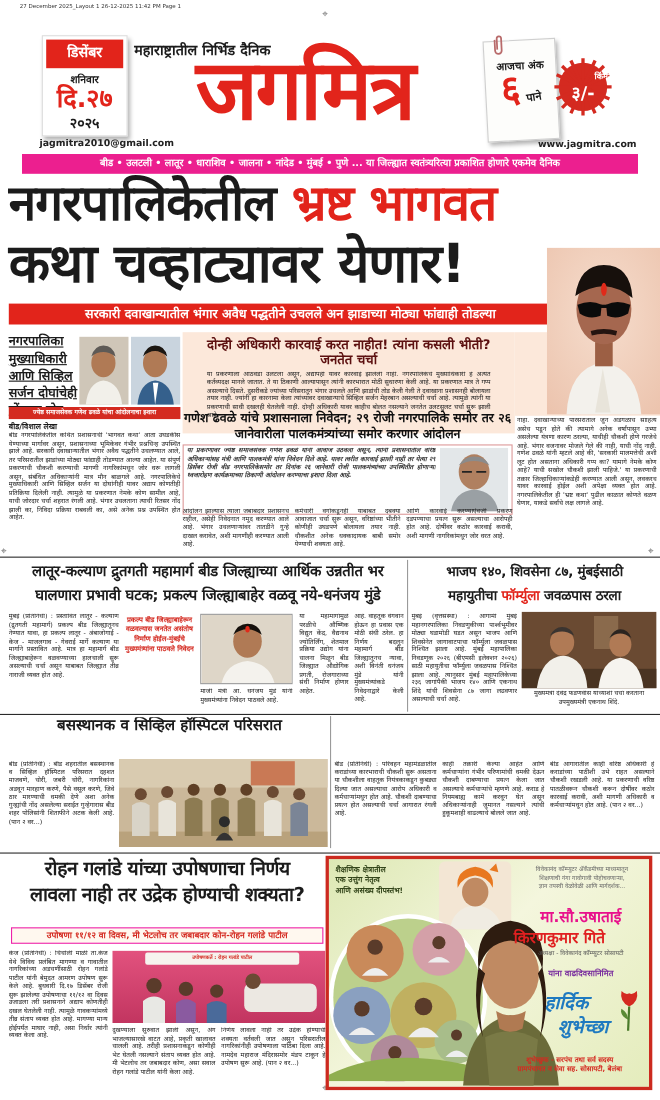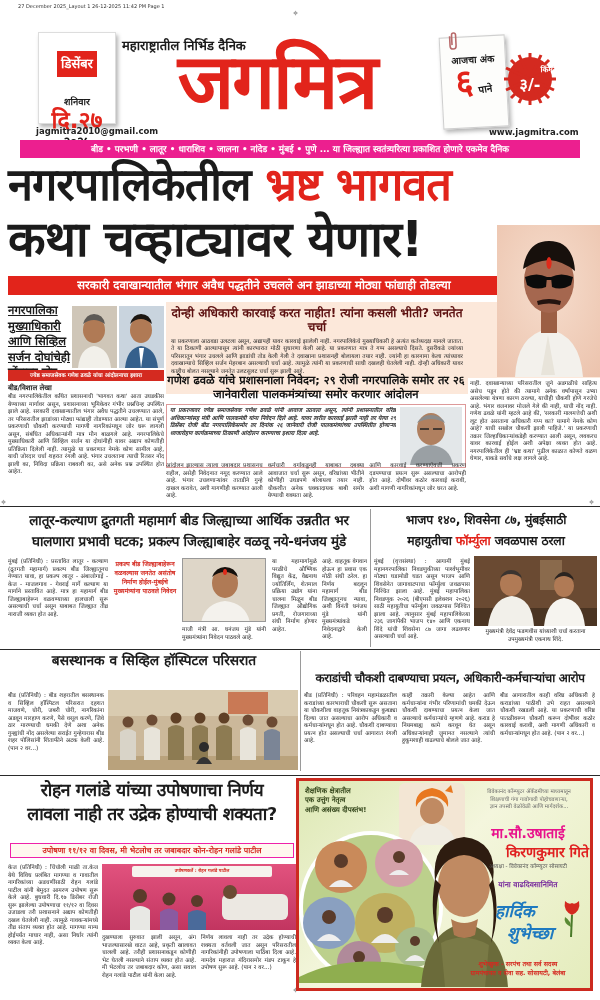--- a/index.html
+++ b/index.html
@@ -6,21 +6,21 @@
 html,body{width:600px;height:1000px;background:#fff;overflow:hidden}
 body{position:relative;font-family:"DejaVu Sans",sans-serif;color:#1b1b1b}
 .abs{position:absolute}
 .t{font-size:5.8px;line-height:1.3;text-align:justify;color:#222;overflow:hidden}
 .red{color:#e2241b}
 .rule{position:absolute;background:#2a2a2a;height:1px}
 .vrule{position:absolute;background:#9a9a9a;width:1px}
 .regmark{position:absolute;color:#777;font-size:9px}
 
 .cal{left:38px;top:32px;width:78px;height:92px;background:#fff;box-shadow:2px 3px 4px rgba(0,0,0,.3);border:1px solid #ddd}
-.cal-month{background:#e2241b;color:#fff;font-weight:bold;text-align:center;font-size:13px;height:26px;line-height:26px;margin:18px}
+.cal-month{background:#e2241b;color:#fff;font-weight:bold;text-align:center;font-size:13px;height:26px;line-height:26px;margin:3px}
 .cal-week{font-size:9.5px;font-weight:bold;text-align:center;margin-top:1px}
 .cal-date{color:#e2241b;font-size:23px;font-weight:bold;text-align:center;line-height:1.05}
 .cal-year{font-size:13px;font-weight:bold;text-align:center}
 .title{left:112px;top:44px;width:330px;text-align:center;color:#e2241b;font-size:76px;font-weight:bold;line-height:1;letter-spacing:-2px}
 .tagline{left:122px;top:36px;width:240px;font-size:13px;font-weight:bold}
 .note{left:441px;top:36px;width:66px;height:92px;background:#fdfdfb;border:1px solid #cfcfcf;transform:rotate(-3deg);box-shadow:2px 3px 4px rgba(0,0,0,.3);text-align:center}
 .note-l1{font-size:9.5px;font-weight:bold;margin-top:16px}
 .note-num{color:#e2241b;font-size:34px;font-weight:bold;line-height:.9;display:inline-block}
 .note-pages{font-size:10px;font-weight:bold;display:inline-block;transform:rotate(-6deg)}
 .seal{left:503px;top:52px;width:54px;height:54px}
@@ -32,21 +32,21 @@
 
 .h1a{left:8px;top:160px;width:592px;font-size:45px;font-weight:bold;line-height:1.1;letter-spacing:-1px;white-space:nowrap}
 .h1b{left:8px;top:213px;width:520px;font-size:49px;font-weight:bold;line-height:1.1;letter-spacing:-1px;white-space:nowrap}
 .strap{left:8px;top:276px;width:512px;height:19px;background:#e2241b;color:#fff;font-size:11.5px;font-weight:bold;text-align:center;line-height:19px;white-space:nowrap;overflow:hidden}
 
 .lheading{left:8px;top:303px;width:62px;font-size:11.5px;font-weight:bold;line-height:1.35;text-decoration:underline}
 .lphotos{left:72px;top:306px;width:92px;height:62px;display:flex;gap:2px}
 .capbar{left:8px;top:370px;width:156px;height:11px;background:#d42a20;color:#fff;font-size:5.6px;font-weight:bold;text-align:center;line-height:11px;white-space:nowrap;overflow:hidden}
 .byline{left:8px;top:383px;font-size:7px;font-weight:bold}
 .lbody{left:8px;top:393px;width:156px;height:111px}
-.box1{left:166px;top:302px;width:302px;height:92px;background:#fce8da;padding:2px 5px}
+.box1{left:166px;top:302px;width:302px;height:92px;background:#fce8da;padding:2px 22px}
 .box1 h2{font-size:12px;text-align:center;color:#5c1010;line-height:1.2;margin:2px 0 3px}
 .peach{left:468px;top:302px;width:132px;height:76px;background:#fce8da}
 .box2{left:166px;top:374px;width:300px}
 .box2 h2{font-size:11.3px;line-height:1.25;text-align:center;color:#101010}
 .box2-body{border:1px solid #d99;padding:2px 3px;margin-top:2px;display:flex;gap:4px}
 .b2txt{width:226px;height:54px;font-style:italic;font-weight:bold;color:#333}
 .belowcols{left:166px;top:462px;width:300px;height:42px;display:flex;gap:5px}
 .belowcols div{flex:1}
 .rcol{left:470px;top:380px;width:127px;height:124px}
 
@@ -57,21 +57,21 @@
 .arr-h{left:10px;top:652px;width:288px;font-size:13.8px;font-weight:bold;text-align:center;line-height:1.3;white-space:nowrap;overflow:hidden}
 .kar-h{left:302px;top:652px;width:296px;font-size:11.8px;font-weight:bold;text-align:center;line-height:1.5;white-space:nowrap;overflow:hidden;letter-spacing:-.3px}
 
 .upv-h{left:8px;top:779px;width:288px;font-size:17.5px;font-weight:bold;text-align:center;line-height:1.35;white-space:nowrap;overflow:hidden;letter-spacing:-.4px}
 .upv-strap{left:10px;top:843px;width:284px;height:15px;border:1px solid #e2a; background:#fff8ef;color:#d42a20;font-size:7.8px;font-weight:bold;text-align:center;line-height:14px;white-space:nowrap;overflow:hidden}
 
 .ad{left:296px;top:778px;width:297px;height:213px;border:3px solid #cc2a1f;background:linear-gradient(135deg,#dde8b4,#f4f6dd 45%,#e4ecbc)}
 .ad-tl{position:absolute;left:6px;top:6px;width:92px;font-size:7px;font-weight:bold;color:#33451a;line-height:1.35}
 .ad-tr{position:absolute;left:172px;top:7px;width:116px;font-size:5.4px;color:#666;text-align:center;line-height:1.4}
 .ad-n1{position:absolute;left:168px;top:42px;width:122px;font-size:14px;font-weight:bold;color:#e8128c;text-align:center}
-.ad-n2{position:absolute;left:168px;top:61px;width:122px;font-size:14px;font-weight:bold;color:#e02020;text-align:right}
+.ad-n2{position:absolute;left:168px;top:61px;width:122px;font-size:14px;font-weight:bold;color:#e02020;text-align:left}
 .ad-ds{position:absolute;left:168px;top:81px;width:122px;font-size:5.5px;color:#555;text-align:center}
 .ad-oc{position:absolute;left:168px;top:98px;width:122px;font-size:7.5px;font-weight:bold;color:#7a2f9e;text-align:center}
 .ad-w1{position:absolute;left:196px;top:118px;font-size:17px;font-weight:bold;font-style:italic;color:#1f7ac0}
 .ad-w2{position:absolute;left:208px;top:140px;font-size:17px;font-weight:bold;font-style:italic;color:#1f7ac0}
 .ad-fr{position:absolute;left:148px;top:178px;width:142px;font-size:6.3px;font-weight:bold;color:#d42a20;text-align:center;line-height:1.5}
 .photo{position:absolute;overflow:hidden}
 .printline{position:absolute;top:3px;left:18px;font-size:5px;color:#333}
 </style>
 </head>
 <body>
@@ -110,21 +110,21 @@
         <line x1="16" y1="3" x2="38" y2="51"></line>
         <line x1="38" y1="3" x2="16" y2="51"></line>
         <line x1="3" y1="16" x2="51" y2="38"></line>
         <line x1="3" y1="38" x2="51" y2="16"></line>
       </g>
     </g>
 </svg>
 <div class="seal-label">किंमत</div>
 <div class="seal-val">३/-</div>
 <div class="abs site">www.jagmitra.com</div>
-<div class="abs cities">बीड • परभणी • लातूर • धाराशिव • जालना • नांदेड • मुंबई • पुणे ... या जिल्ह्यात स्वतंत्र्यरित्या प्रकाशित होणारे एकमेव दैनिक</div>
+<div class="abs cities">बीड • उलटली • लातूर • धाराशिव • जालना • नांदेड • मुंबई • पुणे ... या जिल्ह्यात स्वतंत्र्यरित्या प्रकाशित होणारे एकमेव दैनिक</div>
 
 <div class="abs h1a"><span>नगरपालिकेतील </span><span class="red">भ्रष्ट भागवत</span></div>
 <div class="abs h1b">कथा चव्हाट्यावर येणार!</div>
 <div class="abs strap">सरकारी दवाखान्यातील भंगार अवैध पद्धतीने उचलले अन झाडाच्या मोठ्या फांद्याही तोडल्या</div>
 
 <div class="photo" style="left:497px;top:225px;width:103px;height:152px;z-index:5">
 <svg width="103" height="152" viewBox="0 0 103 152">
       <defs>
         <radialGradient id="pg" cx="50%" cy="40%" r="75%">
           <stop offset="0%" stop-color="#f6ddcd"></stop>
@@ -266,21 +266,21 @@
           <circle cx="8" cy="6" r="5.5" fill="#6b4a33"></circle>
           <path d="M0 44 V16 Q8 10 16 16 V44Z" fill="#7b8596"></path>
         </g>
 <g transform="translate(88,52)">
           <circle cx="8" cy="5" r="5" fill="#2b2b2b"></circle>
           <path d="M0 22 Q8 8 16 22 Z" fill="#333"></path>
         </g>
       </g>
     </svg></div>
 
-<div class="abs kar-h"><br><span>कराडांची चौकशी दाबण्याचा प्रयत्न, अधिकारी-कर्मचाऱ्यांचा आरोप</span></div>
+<div class="abs kar-h"><br></div>
 <div class="abs t" style="left:304px;top:692px;width:93px;height:80px">बीड (प्रतिनिधी) : परिवहन महामंडळातील कराडांच्या कारभाराची चौकशी सुरू असताना या चौकशीला वाहतूक नियंत्रकाकडून कुबड्या दिल्या जात असल्याचा आरोप अधिकारी व कर्मचाऱ्यांमधून होत आहे. चौकशी दाबण्याचा प्रयत्न होत असल्याची चर्चा आगारात रंगली आहे.</div>
 <div class="abs t" style="left:402px;top:692px;width:93px;height:80px">काही तक्रारी केल्या आहेत आणि कर्मचाऱ्यांना गंभीर परिणामांची धमकी देऊन चौकशी दाबण्याचा प्रयत्न केला जात असल्याचे कर्मचाऱ्यांचे म्हणणे आहे. कराड हे नियमबाह्य कामे करवून घेत असून अधिकाऱ्यांनाही जुमानत नसल्याने त्यांची हुकूमशाही वाढल्याचे बोलले जात आहे.</div>
 <div class="abs t" style="left:500px;top:692px;width:95px;height:80px">बीड आगारातील काही वरिष्ठ अधिकारी हे कराडांच्या पाठीशी उभे राहत असल्याने चौकशी रखडली आहे. या प्रकरणाची वरिष्ठ पातळीवरून चौकशी करून दोषींवर कठोर कारवाई करावी, अशी मागणी अधिकारी व कर्मचाऱ्यांमधून होत आहे.  (पान २ वर...)</div>
 
 <div class="rule" style="left:0;top:775px;width:600px"></div>
 <div class="abs upv-h"><span>रोहन गलांडे यांच्या उपोषणाचा निर्णय</span><br><span>लावला नाही तर उद्रेक होण्याची शक्यता?</span></div>
 <div class="abs upv-strap">उपोषणा ११/१२ वा दिवस, मी भेटलोच तर जबाबदार कोन-रोहन गलांडे पाटील</div>
 <div class="abs t" style="left:8px;top:864px;width:90px;height:128px">केज (प्रतिनिधी) : चिंचोली माळी ता.केज येथे विविध प्रलंबित मागण्या व गावातील नागरिकांच्या अडचणींसाठी रोहन गलांडे पाटील यांनी बेमुदत आमरण उपोषण सुरू केले आहे. बुधवारी दि.१७ डिसेंबर रोजी सुरू झालेल्या उपोषणाचा ११/१२ वा दिवस उजाडला तरी प्रशासनाने अद्याप कोणतीही दखल घेतलेली नाही. त्यामुळे गावकऱ्यांमध्ये तीव्र संताप व्यक्त होत आहे. मागण्या मान्य होईपर्यंत माघार नाही, असा निर्धार त्यांनी व्यक्त केला आहे.</div>
 <div class="photo" style="left:102px;top:864px;width:194px;height:66px">
 <svg width="194" height="66" viewBox="0 0 194 66">

